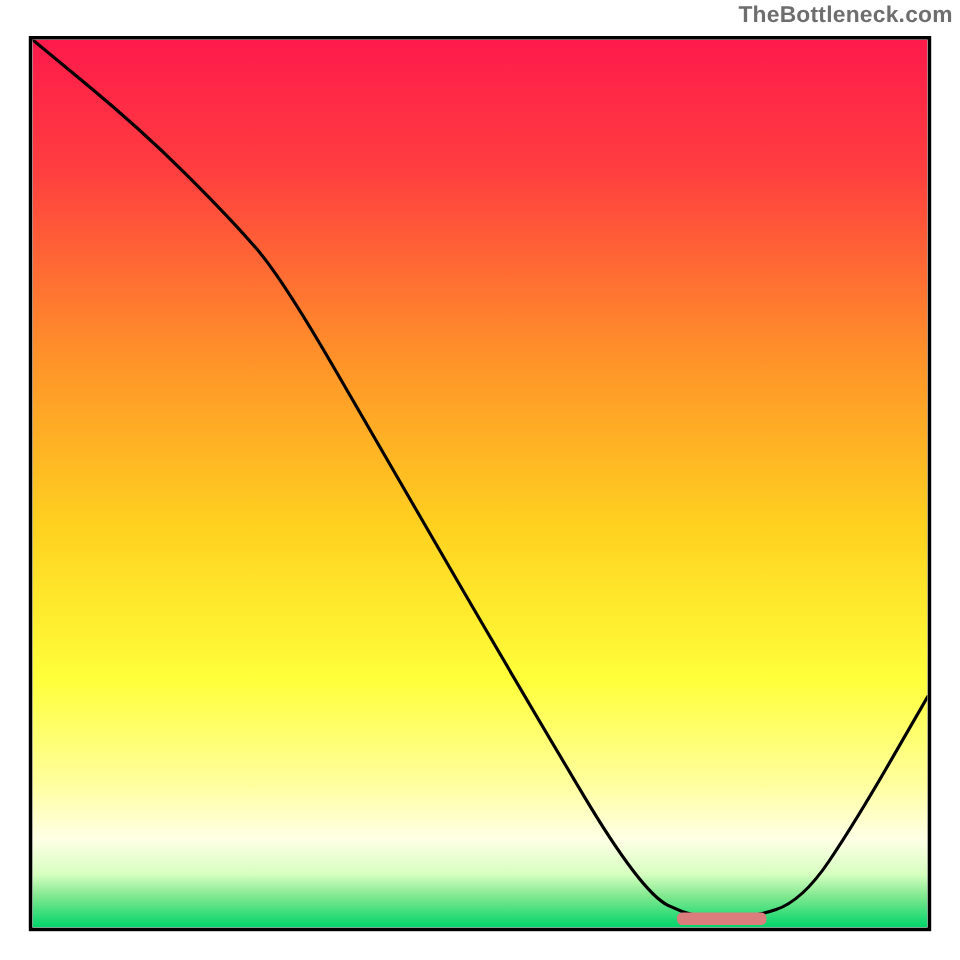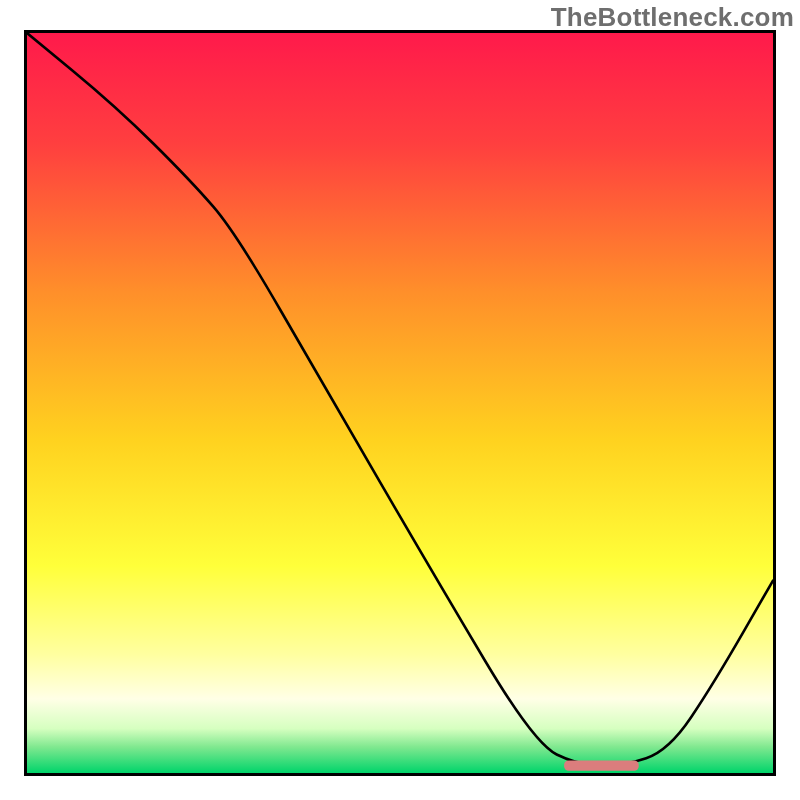--- a/index.html
+++ b/index.html
@@ -12,21 +12,21 @@
   }
   .outer {
     position: relative;
     width: 800px;
     height: 800px;
   }
   .watermark {
     position: absolute;
     top: 2px;
     right: 6px;
-    font-size: 26px;
+    font-size: 19px;
     font-weight: 600;
     color: #6e6e6e;
     letter-spacing: 0.2px;
     z-index: 10;
   }
   .plot-frame {
     position: absolute;
     left: 24px;
     top: 30px;
     width: 752px;

